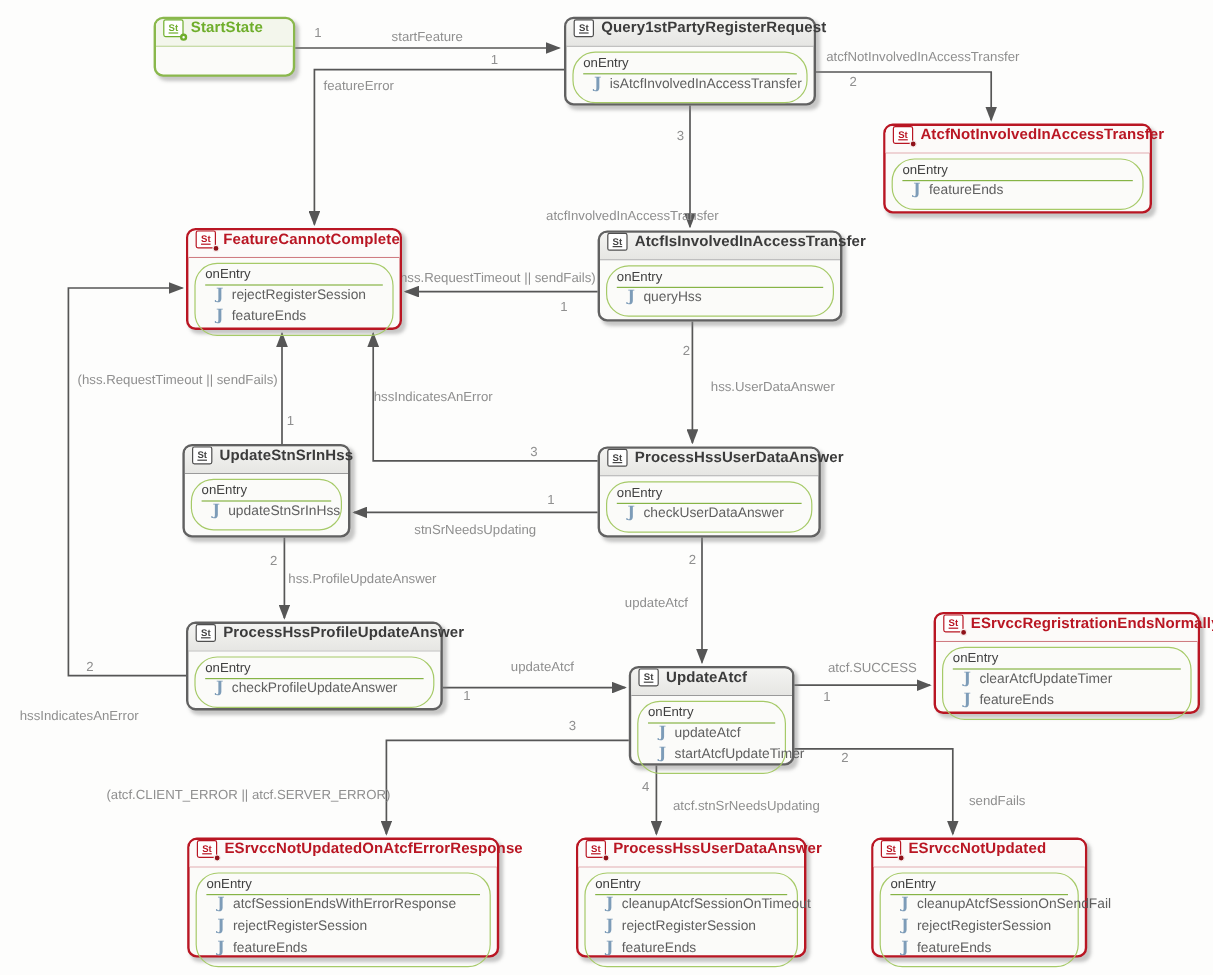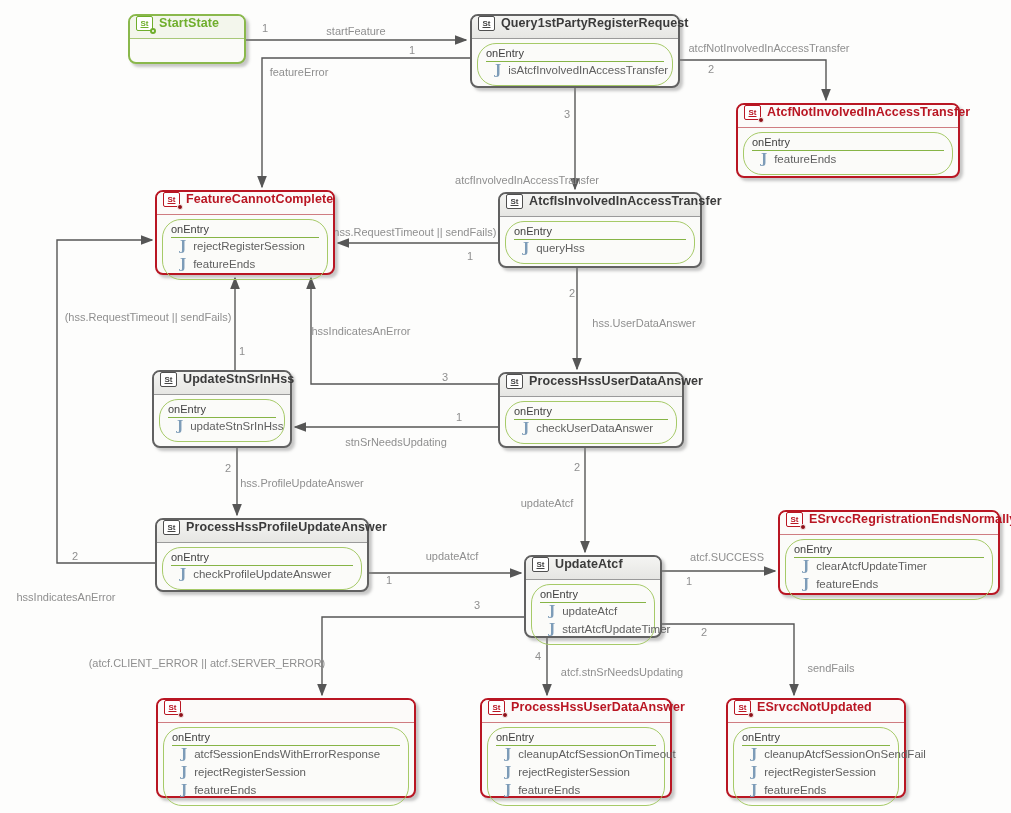--- a/index.html
+++ b/index.html
@@ -227,20 +227,21 @@
         </div>
         <div class="action">
           <span class="jicon">J</span>
           <span class="action-text">featureEnds</span>
         </div>
       </div>
     </div>
     <div class="state final" style="left: 156px; top: 698px; width: 260px; height: 100px;">
       <div class="hdr">
         <span class="sticon">St<span class="dot"></span></span>
+        <span class="title">ESrvccNotUpdatedOnAtcfErrorResponse</span>
       </div>
       <div class="compartment">
         <span class="entry-label">onEntry</span>
         <div class="action">
           <span class="jicon">J</span>
           <span class="action-text">atcfSessionEndsWithErrorResponse</span>
         </div>
         <div class="action">
           <span class="jicon">J</span>
           <span class="action-text">rejectRegisterSession</span>

